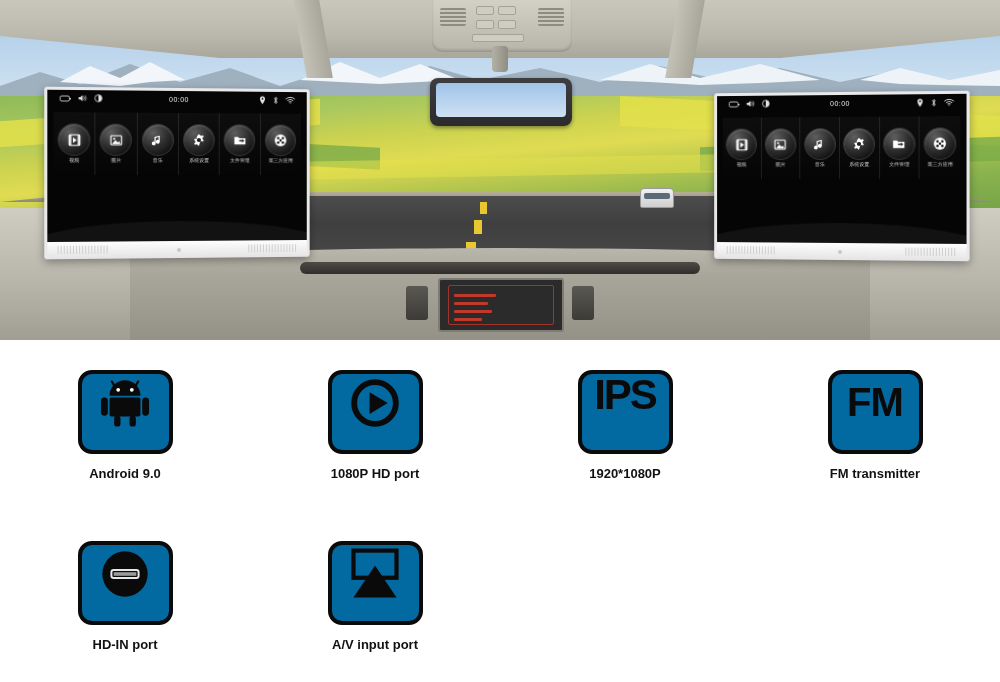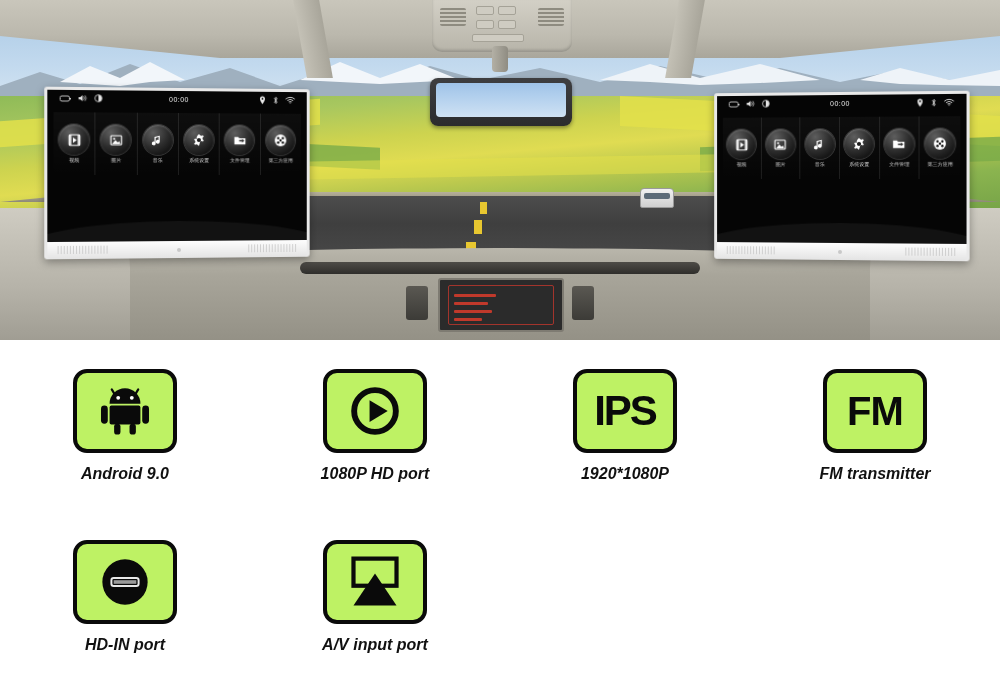--- a/index.html
+++ b/index.html
@@ -242,37 +242,37 @@
     display: grid;
     grid-template-columns: repeat(4, 1fr);
     grid-template-rows: repeat(2, 1fr);
     align-items: center;
   }
   .feature {
     display: flex; flex-direction: column; align-items: center; justify-content: center;
     gap: 12px;
   }
   .fBox {
-    width: 104px; height: 84px;
+    width: 95px; height: 84px;
     border: 4px solid #0a0a0a;
     border-radius: 14px;
-    background: #bef264;
-    display: flex; align-items: center; justify-content: center;
+    background: #0369a1;
+    display: flex; align-items: flex-start; justify-content: center;
     position: relative;
     overflow: visible;
   }
   .fBox svg { display: block; }
   .fText {
     font-size: 28px; font-weight: 700; color: #0a0a0a;
     line-height: 1; letter-spacing: -1px;
   }
   .fText.ips { font-size: 42px; letter-spacing: -2px; }
   .fLabel {
-    font-size: 16px; font-weight: 700; color: #111;
-    text-align: center; white-space: nowrap; font-style: italic;
+    font-size: 13px; font-weight: 700; color: #111;
+    text-align: center; white-space: nowrap;
   }
 </style>
 </head>
 <body>
 
 <div class="hero">
 
   <div class="sky"></div>
 
   <svg class="mountains" viewBox="0 0 1000 62" preserveAspectRatio="none">
@@ -606,21 +606,21 @@
 
   <div class="feature">
     <div class="fBox">
       <span class="fText ips">IPS</span>
     </div>
     <div class="fLabel">1920*1080P</div>
   </div>
 
   <div class="feature">
     <div class="fBox">
-      <span class="fText" style="font-size:40px;">FM</span>
+      <span class="fText" style="font-size:40px;margin-top:8px;">FM</span>
     </div>
     <div class="fLabel">FM transmitter</div>
   </div>
 
 
   <div class="feature">
     <div class="fBox">
       <svg width="58" height="58" viewBox="0 0 64 64">
         <circle cx="32" cy="32" r="25" fill="#0a0a0a"></circle>
         <rect x="17" y="27.5" width="30" height="9" rx="2.5" fill="none" stroke="#e8e8e8" stroke-width="2.2"></rect>

